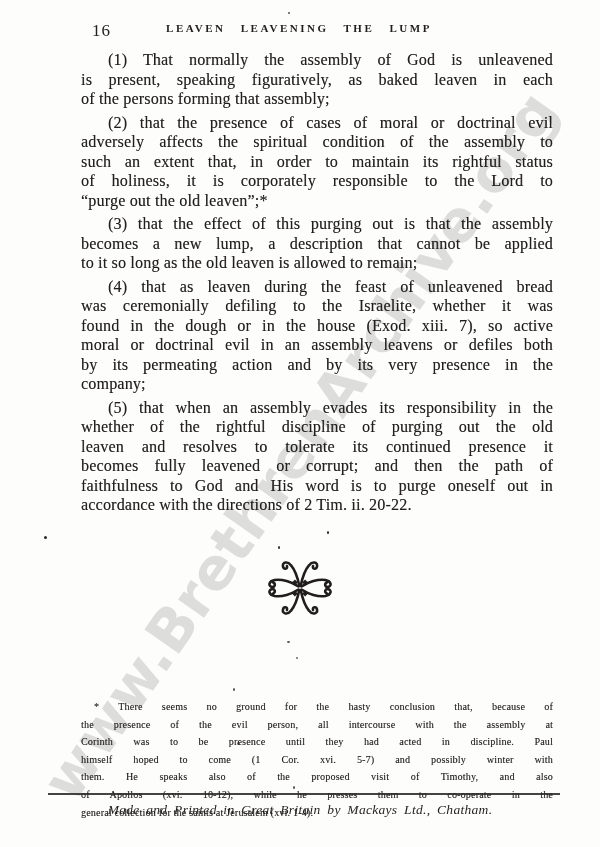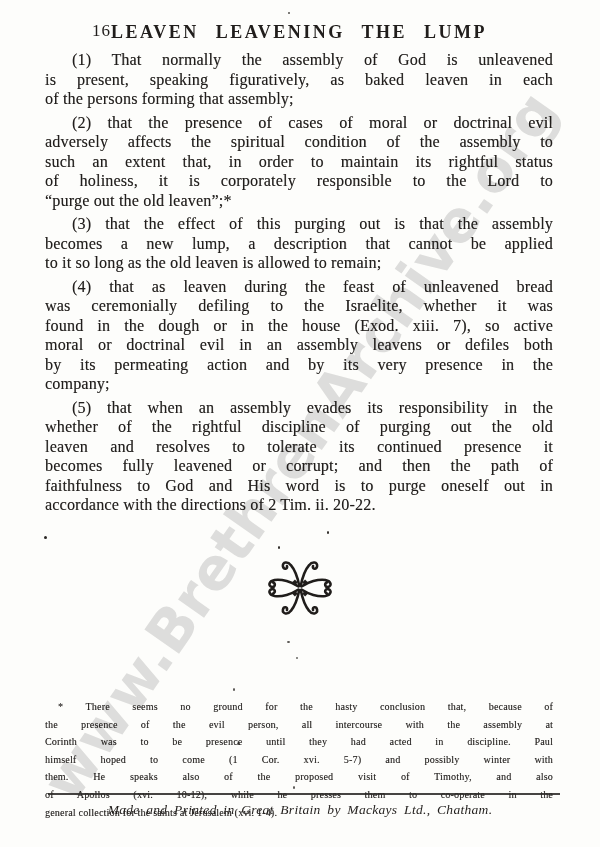--- a/index.html
+++ b/index.html
@@ -14,29 +14,29 @@
     transform:rotate(-55deg);
     font-family:"DejaVu Sans", sans-serif;font-weight:bold;font-size:58px;
     color:rgba(110,110,110,0.22);text-align:center;line-height:92px;
     z-index:0;white-space:nowrap;pointer-events:none;
   }
   .sheet{position:absolute;inset:0;z-index:1;}
   .pagehead{position:absolute;top:20px;left:45px;right:47px;height:22px;}
   .pagenum{position:absolute;left:0;top:1px;font-size:17px;letter-spacing:1px;margin-left:47px;}
   .runtitle{
     position:absolute;left:0;right:0;top:2px;text-align:center;
-    font-size:18px;font-weight:bold;letter-spacing:2.5px;word-spacing:10px;
+    font-size:11px;font-weight:bold;letter-spacing:2.5px;word-spacing:10px;
   }
   .bodytext{
     position:absolute;top:50px;left:45px;width:508px;
     font-size:16px;line-height:19.5px;
     text-shadow:0.3px 0.3px 0 rgba(33,30,28,0.45);
   }
   .para{margin:0 0 4px 0;}
-  .ln{text-align:justify;text-align-last:justify;letter-spacing:0.2px;}
+  .ln{text-align:justify;text-align-last:justify;letter-spacing:0.2px;margin-left:36px;}
   .ln.first{text-indent:27px;}
   .ln.last{text-align-last:left;}
   .ornament{position:absolute;top:551px;left:0;right:0;text-align:center;}
   .footnote{
     position:absolute;top:698px;left:45px;width:508px;
     font-size:10px;line-height:17.6px;
     text-shadow:0.3px 0.3px 0 rgba(33,30,28,0.4);
   }
   .footnote .ln.first{text-indent:13px;}
   .rule{

